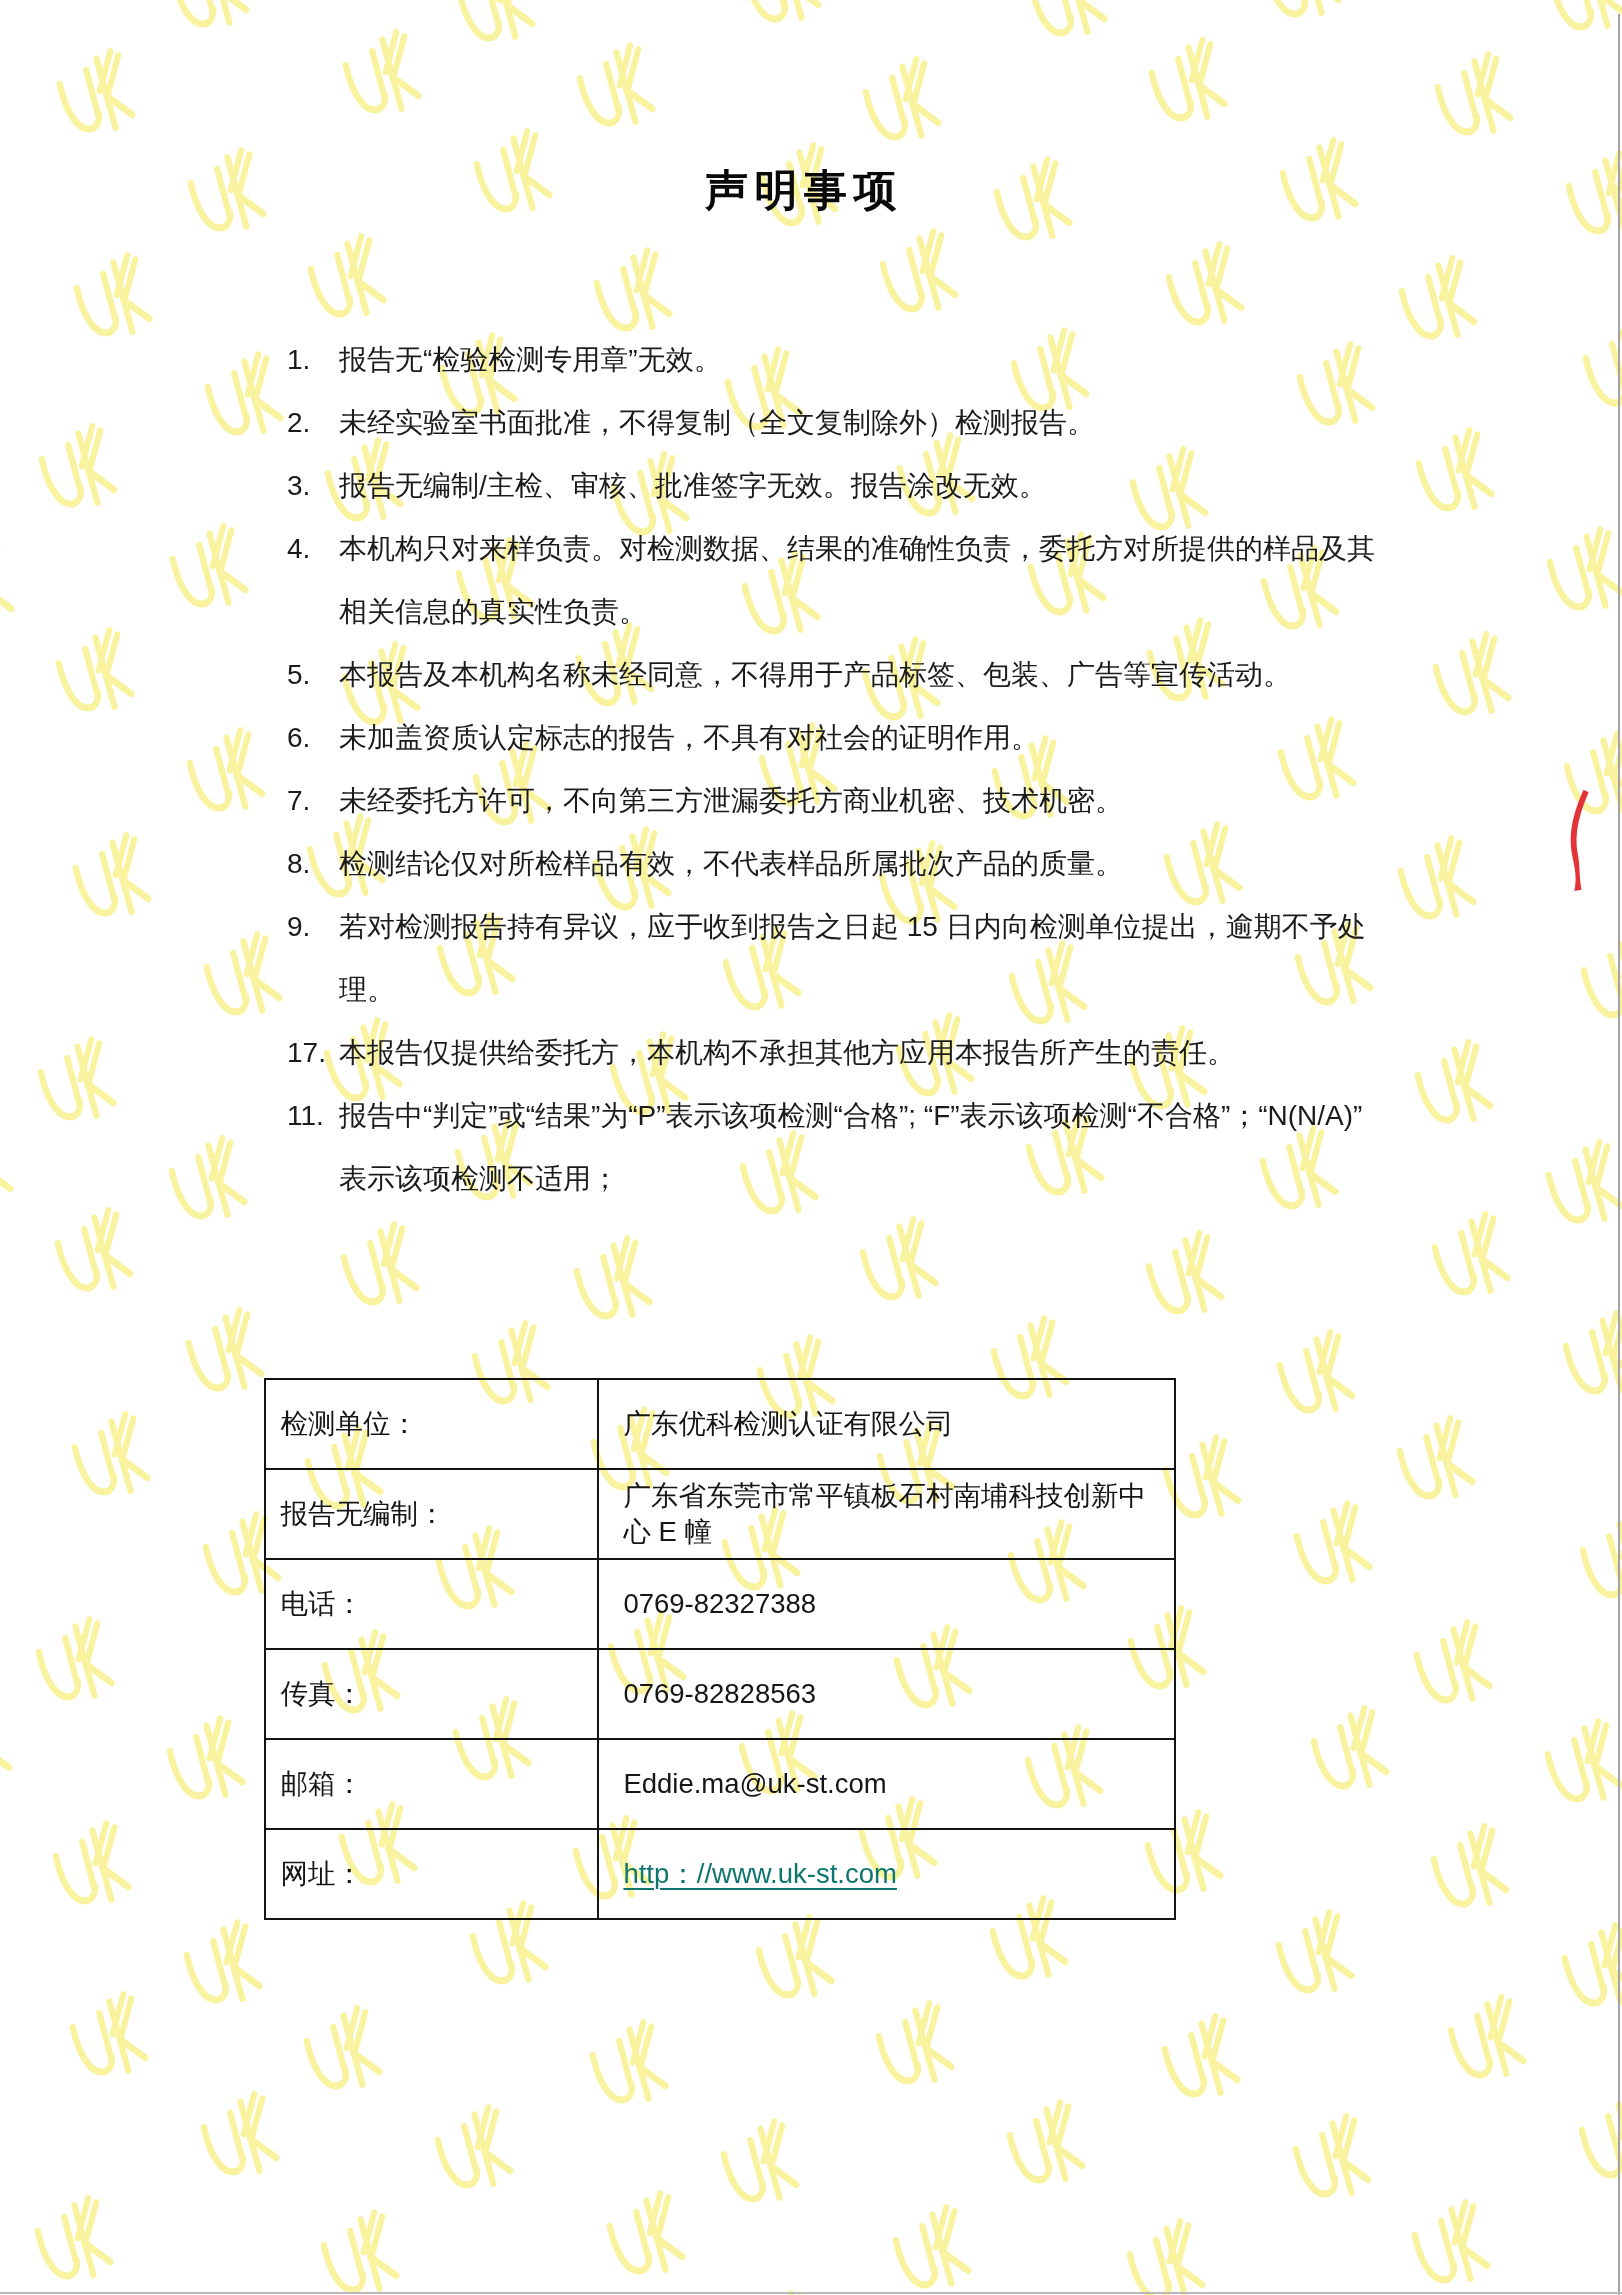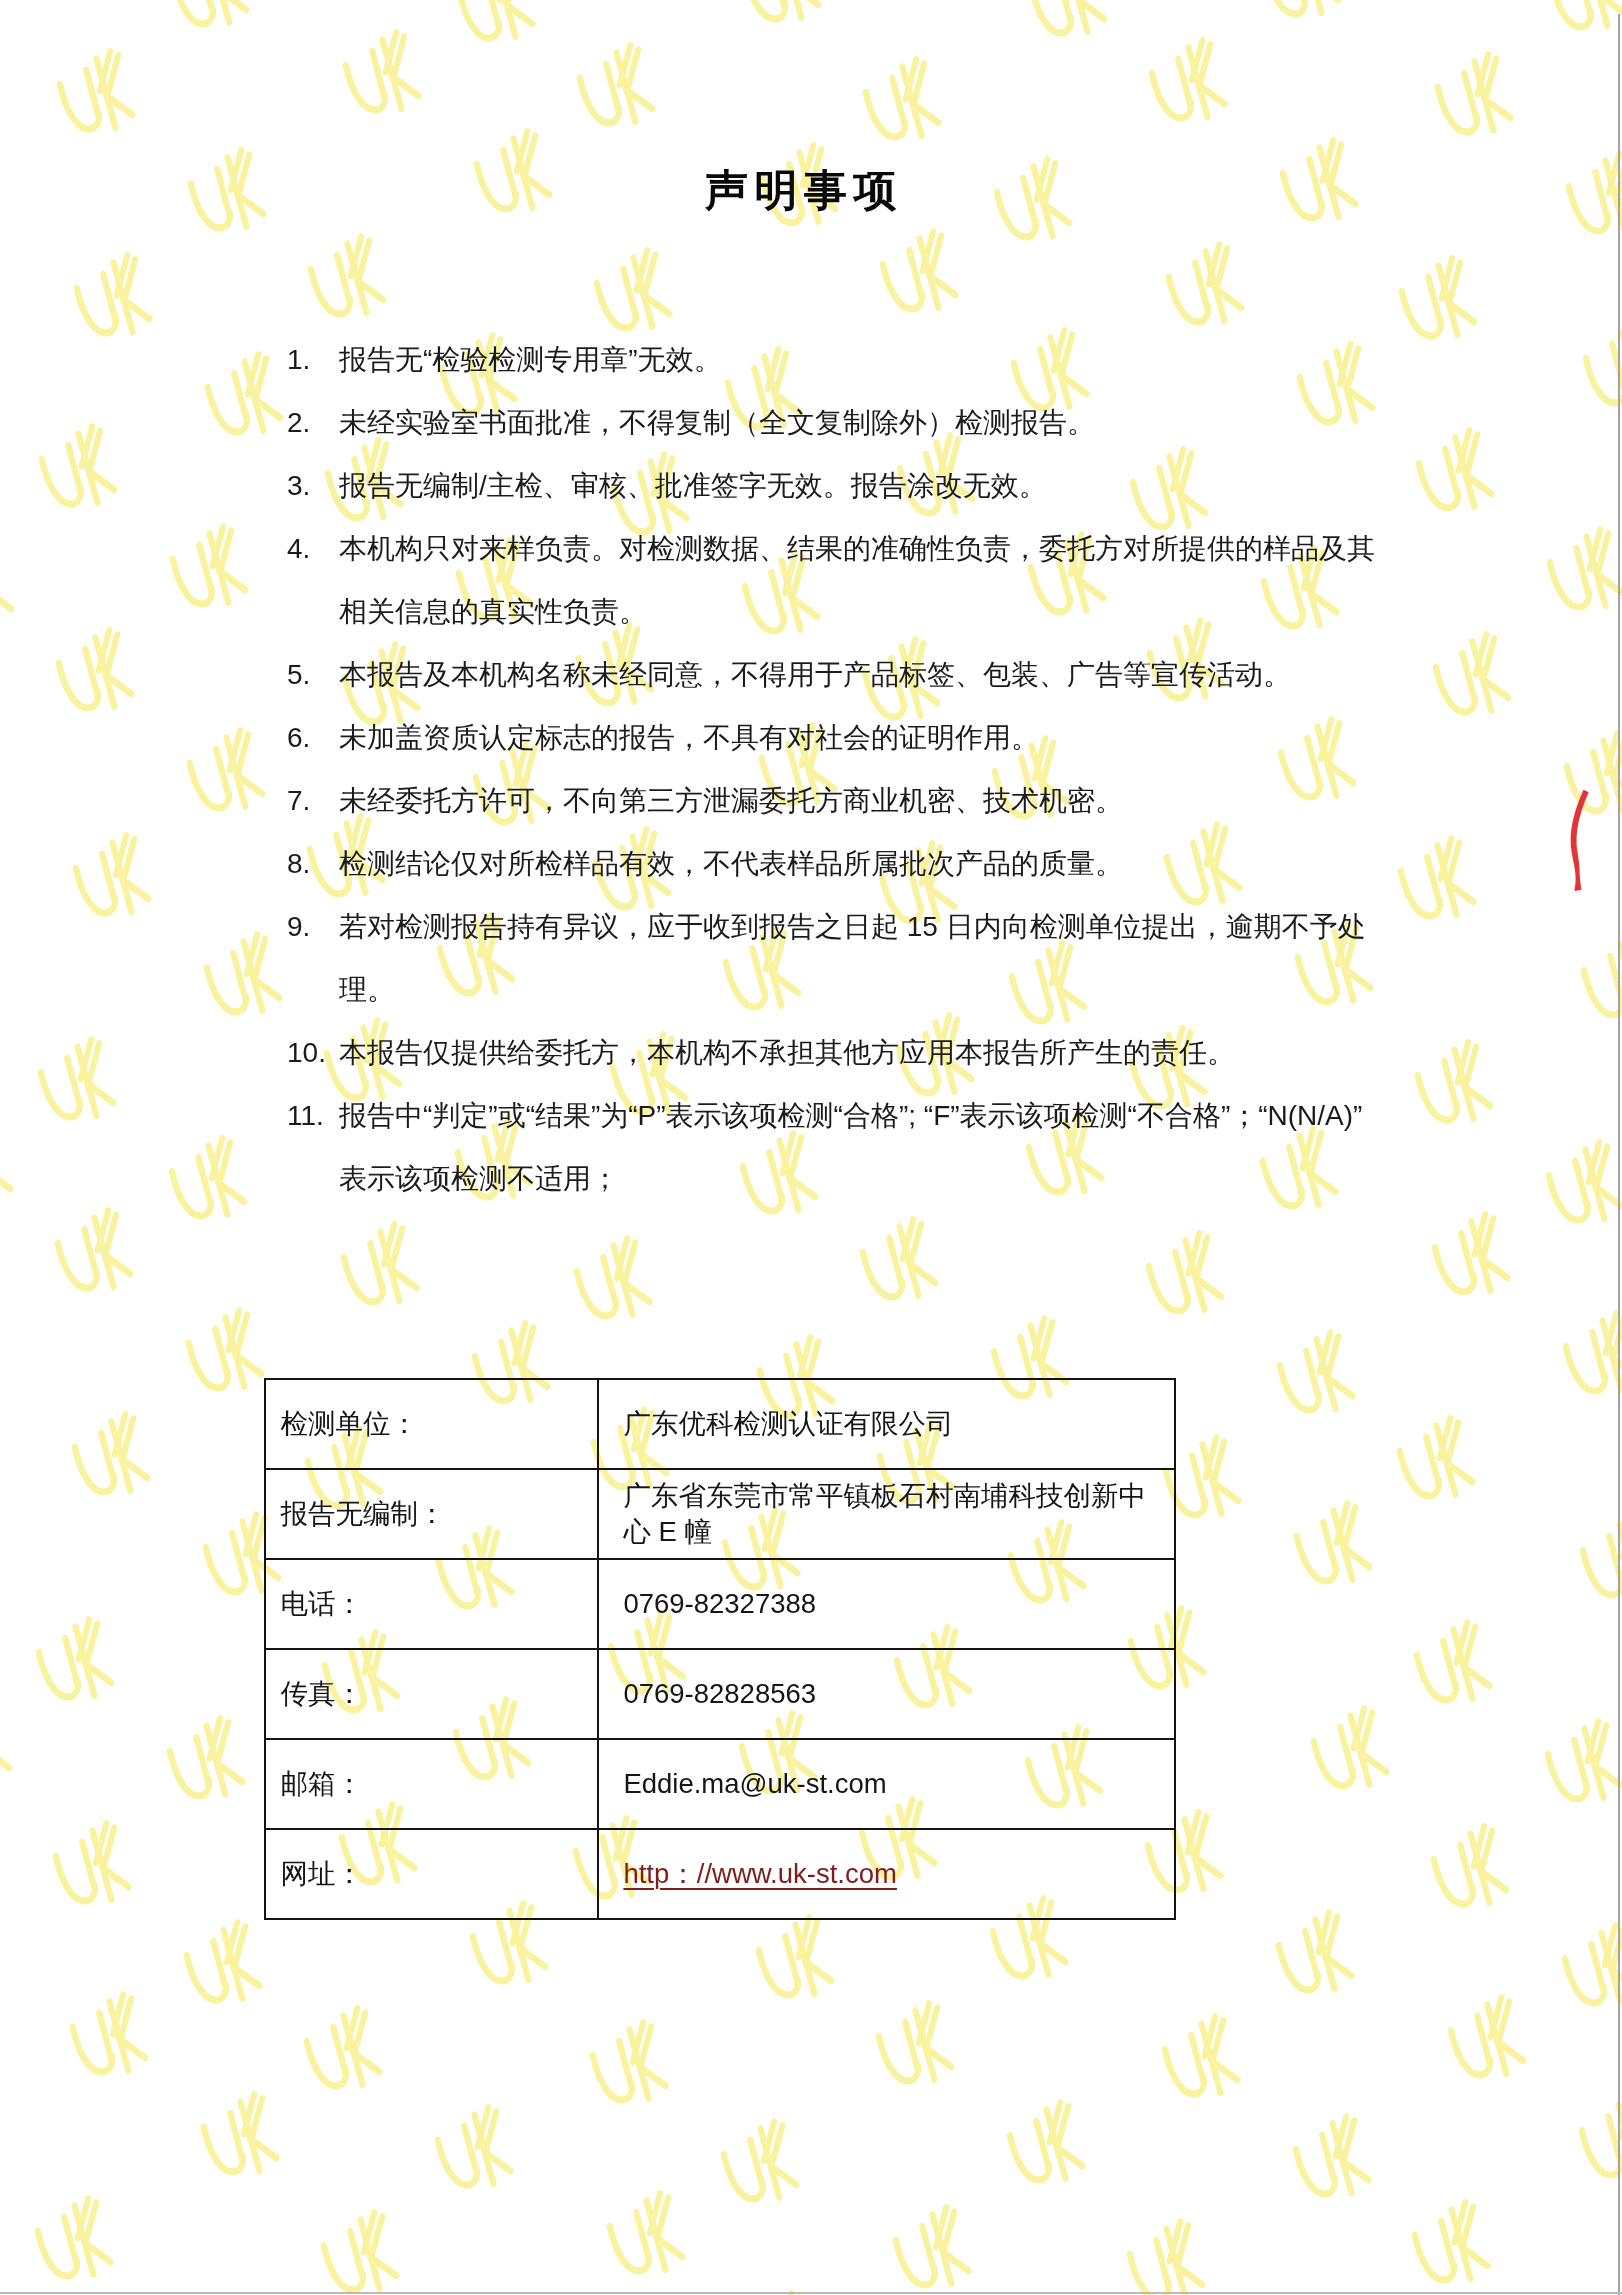--- a/index.html
+++ b/index.html
@@ -599,21 +599,21 @@
         </div>
       </div>
       <div class="notice">
         <div class="num">9.</div>
         <div class="lines">
           <div class="tline">若对检测报告持有异议，应于收到报告之日起 15 日内向检测单位提出，逾期不予处</div>
           <div class="tline">理。</div>
         </div>
       </div>
       <div class="notice">
-        <div class="num">10.</div>
+        <div class="num">17.</div>
         <div class="lines">
           <div class="tline">本报告仅提供给委托方，本机构不承担其他方应用本报告所产生的责任。</div>
         </div>
       </div>
       <div class="notice">
         <div class="num">11.</div>
         <div class="lines">
           <div class="tline">报告中“判定”或“结果”为“P”表示该项检测“合格”; “F”表示该项检测“不合格”；“N(N/A)”</div>
           <div class="tline">表示该项检测不适用；</div>
         </div>
@@ -637,21 +637,21 @@
         <tr>
           <td class="cell-label">传真：</td>
           <td class="cell-value">0769-82828563</td>
         </tr>
         <tr>
           <td class="cell-label">邮箱：</td>
           <td class="cell-value">Eddie.ma@uk-st.com</td>
         </tr>
         <tr>
           <td class="cell-label">网址：</td>
-          <td class="cell-value"><a class="value-link" href="#" style="color: #7f1d1d; text-align: right;">http：//www.uk-st.com</a></td>
+          <td class="cell-value"><a class="value-link" href="#" style="color: #0f766e; text-align: right;">http：//www.uk-st.com</a></td>
         </tr>
       </tbody>
   </table>
 
   <svg class="red-mark" viewBox="0 0 40 162">
     <path id="red-mark-path" d="M30 2 C16 34 6 66 12 100 C15 118 21 134 16 158 L27 156 C23 136 25 120 21 100 C15 68 25 36 38 6 Z" fill="#e23339"></path>
   </svg>
 
   <div class="edge-right" style="background: rgb(163, 163, 163);"></div>
   <div class="edge-bottom"></div>

